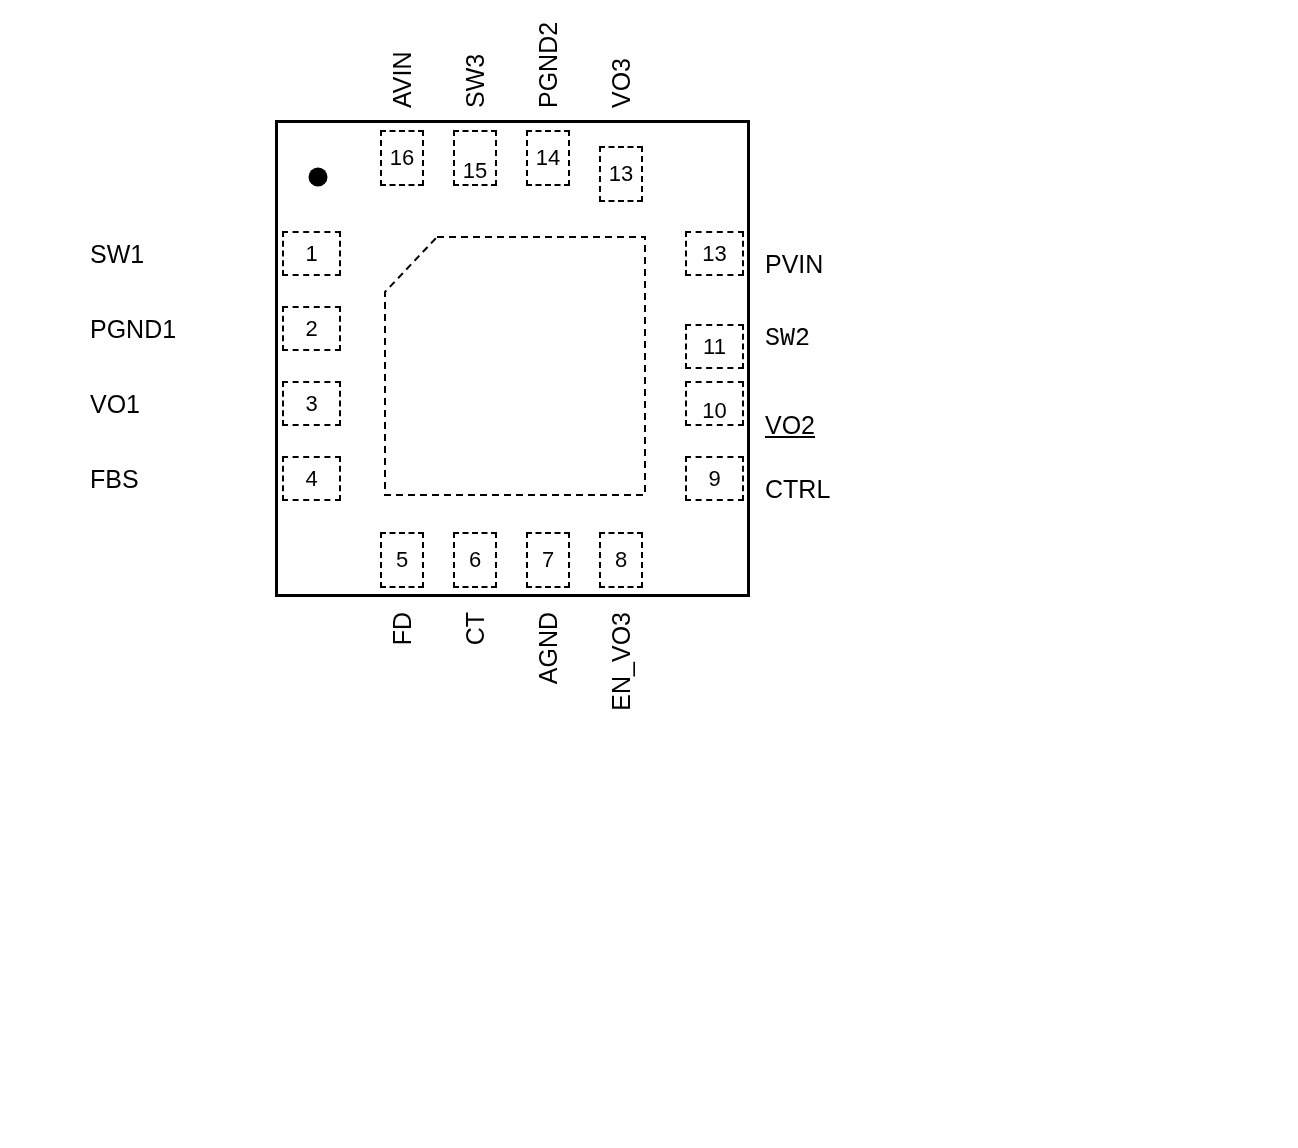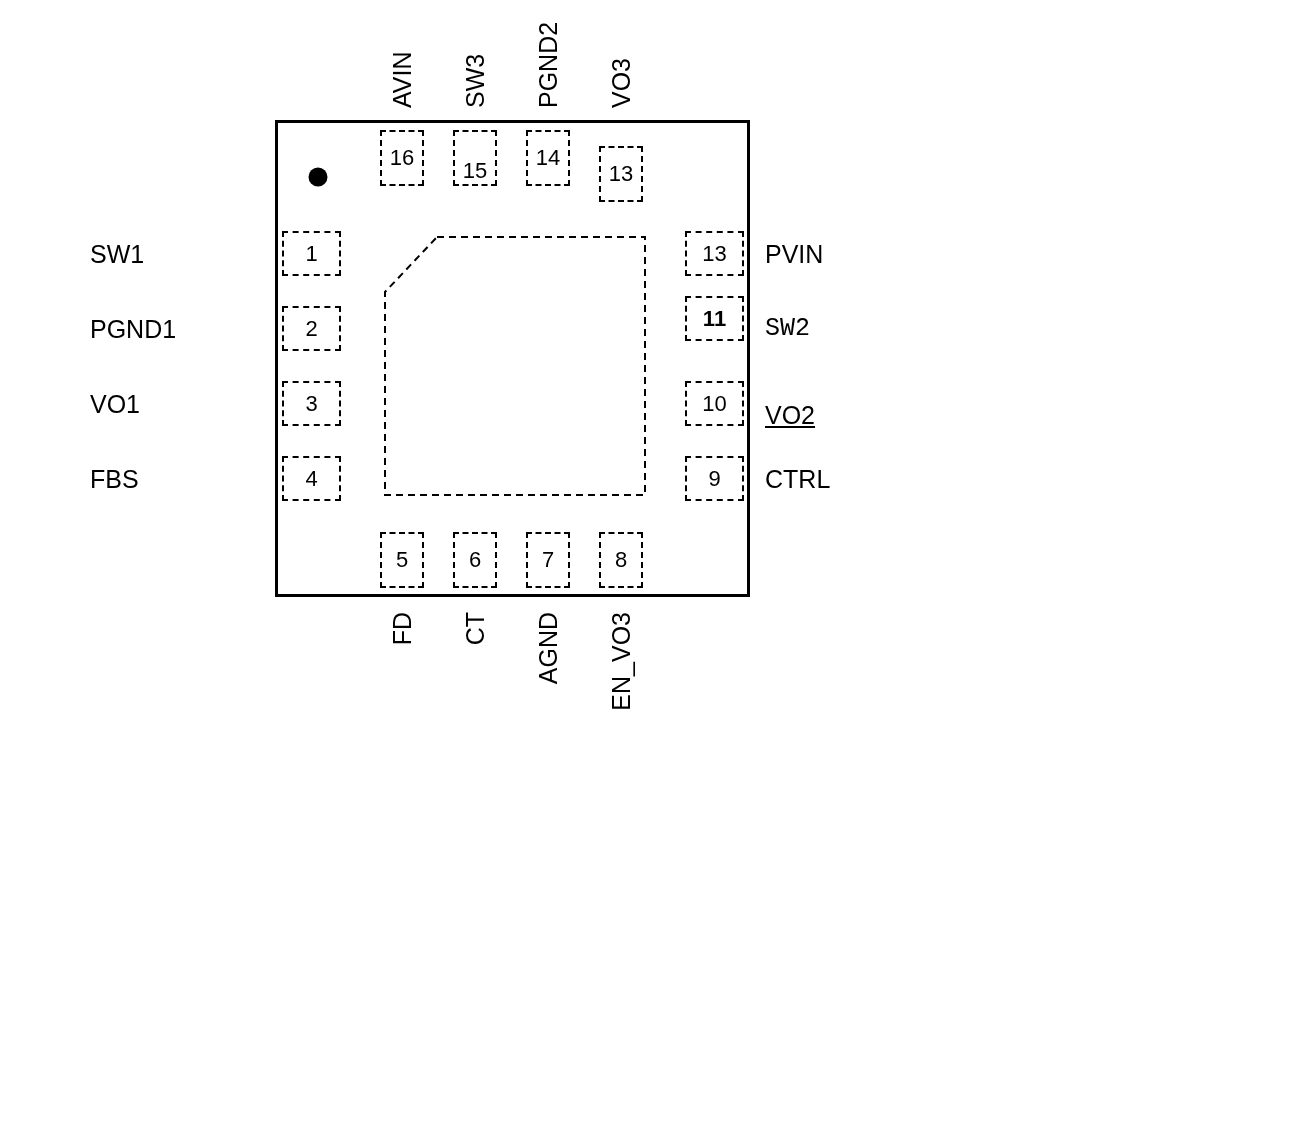--- a/index.html
+++ b/index.html
@@ -43,21 +43,21 @@
   .pinbox.h { width: 59px; height: 45px; }  
   .pinbox.v { width: 44px; height: 56px; }  
 
   .lbl {
     position: absolute;
     font-size: 25px;
     line-height: 30px;
     white-space: nowrap;
   }
   .lbl-left  { left: 90px;  width: 175px; text-align: left; }
-  .lbl-right { left: 765px; text-align: left; }
+  .lbl-right { left: 765px; text-align: left; margin-top: 10px; }
   .lbl-rot-top {
     transform: rotate(-90deg);
     transform-origin: 0 0;
   }
   .lbl-rot-bottom {
     transform: rotate(-90deg) translateX(-100%);
     transform-origin: 0 0;
   }
 </style>
 </head>
@@ -107,24 +107,24 @@
   <div class="pinbox h" style="left:282px; top:381px;">
     <span>3</span>
   </div>
   <div class="pinbox h" style="left:282px; top:456px;">
     <span>4</span>
   </div>
 
   <div class="pinbox h" style="left:685px; top:231px;">
     <span>13</span>
   </div>
-  <div class="pinbox h" style="left:685px; top:296px;font-weight:bold;">
+  <div class="pinbox h" style="left:685px; top:324px;">
     <span>11</span>
   </div>
-  <div class="pinbox h" style="left:685px; top:381px;">
+  <div class="pinbox h" style="left:685px; top:381px;align-items:flex-end;">
     <span>10</span>
   </div>
   <div class="pinbox h" style="left:685px; top:456px;">
     <span>9</span>
   </div>
 
   <div class="lbl lbl-left" style="top:239px;">SW1</div>
   <div class="lbl lbl-left" style="top:314px;">PGND1</div>
   <div class="lbl lbl-left" style="top:389px;">VO1</div>
   <div class="lbl lbl-left" style="top:464px;">FBS</div>

